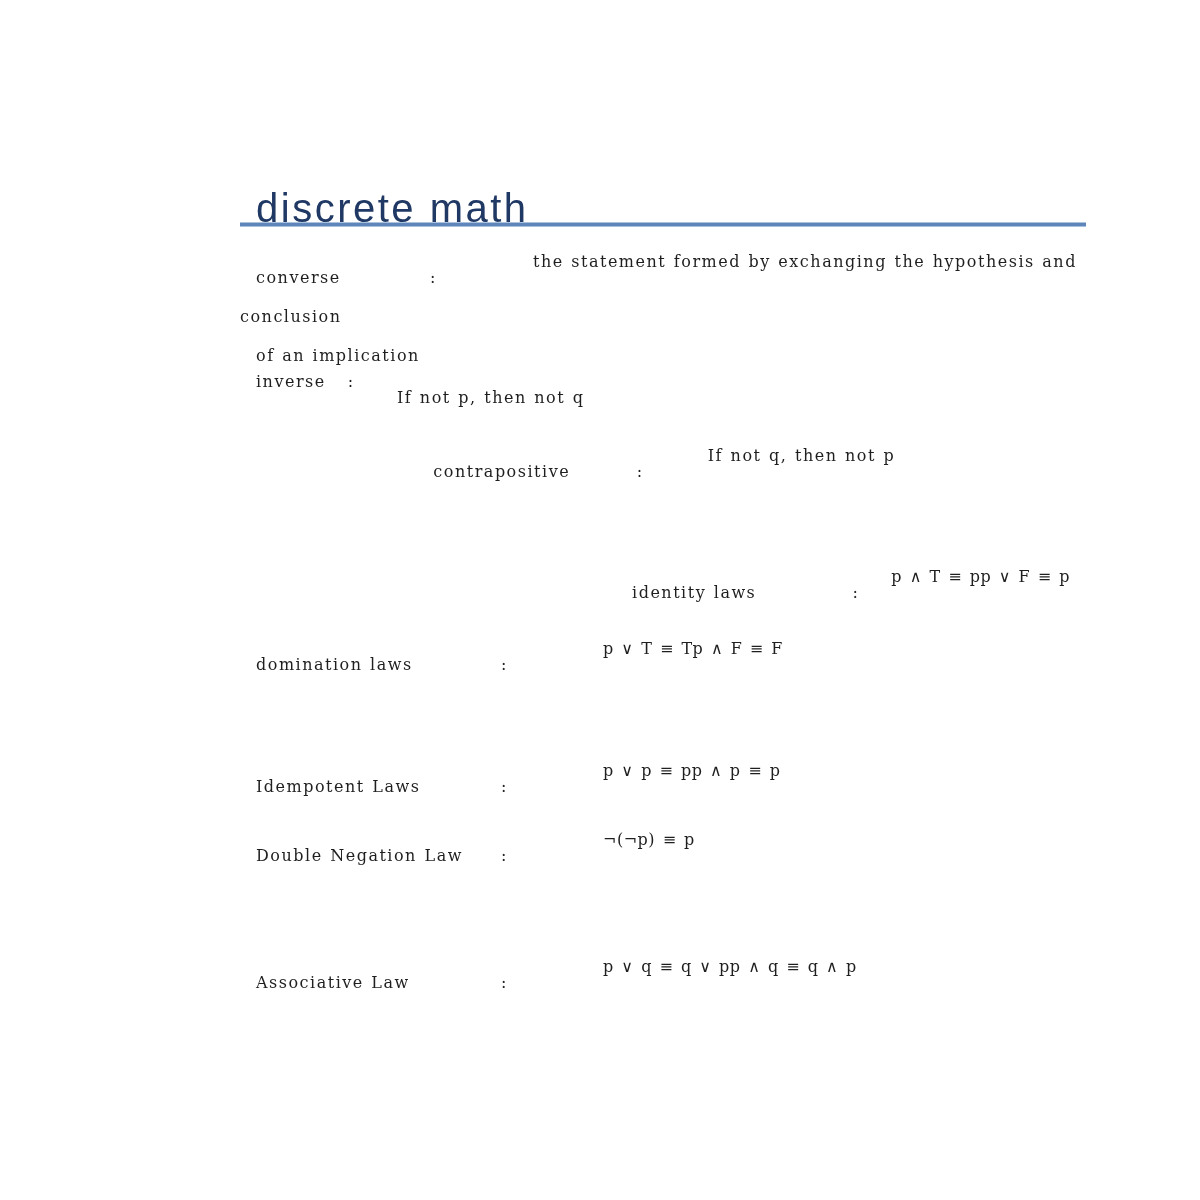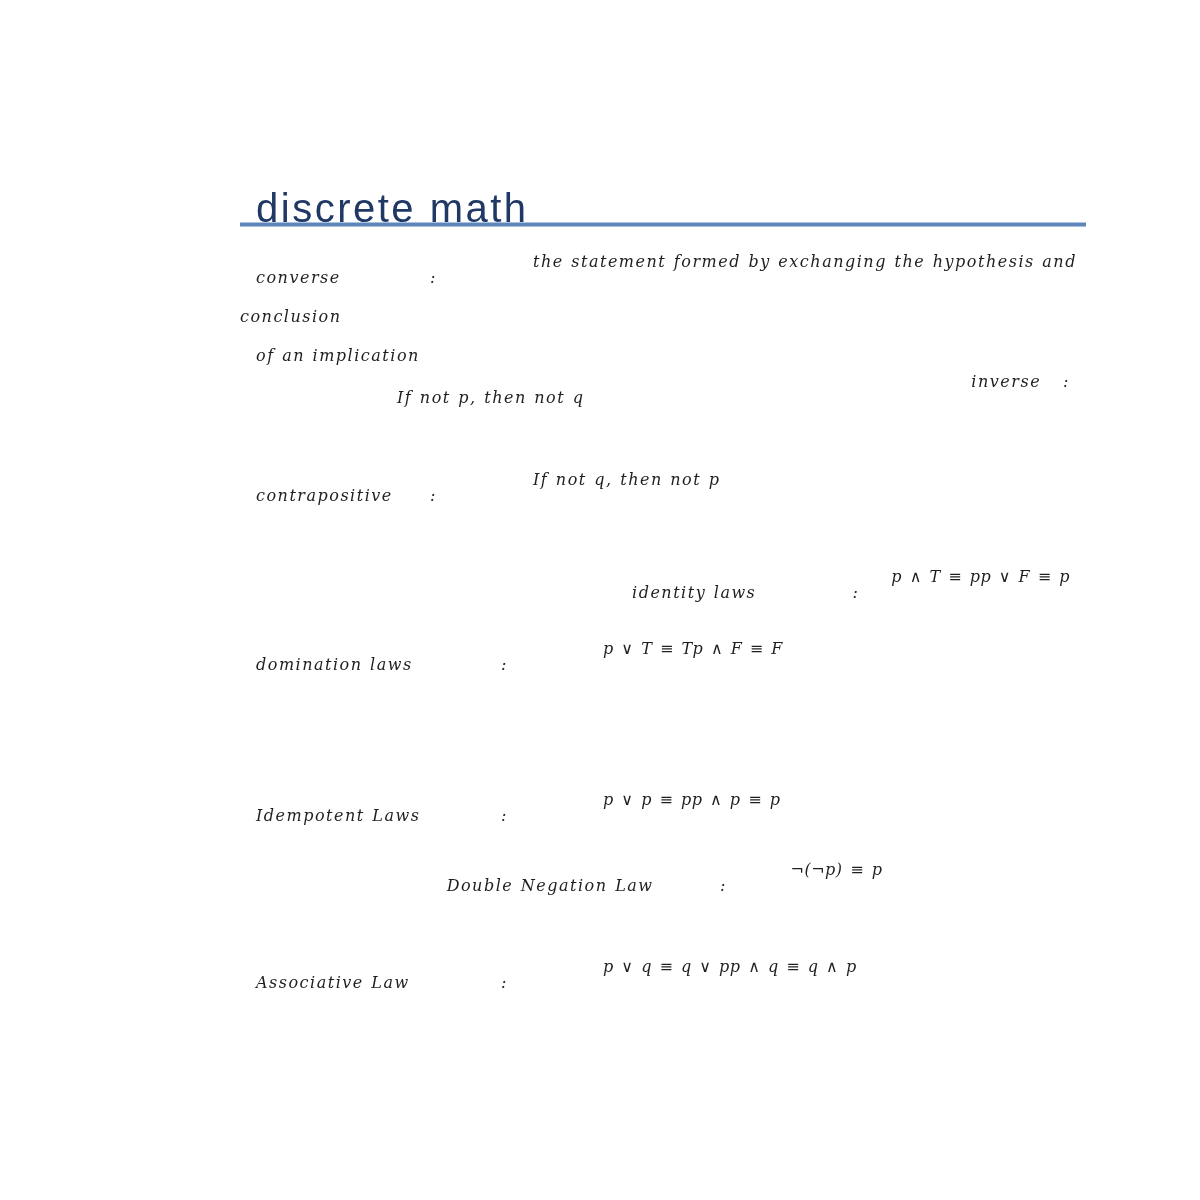--- a/index.html
+++ b/index.html
@@ -27,38 +27,38 @@
   }
   .title-rule{
     position:absolute;left:176px;top:158px;width:846px;height:5px;
     background:linear-gradient(to bottom,
       var(--rule-edge) 0 20%,
       var(--rule-core) 20% 80%,
       var(--rule-edge) 80% 100%);
   }
   .row{
     position:absolute;left:176px;width:846px;
-    font-size:16px;line-height:23px;letter-spacing:1.5px;word-spacing:1px;font-style:italic;
+    font-size:16px;line-height:23px;letter-spacing:1.5px;word-spacing:1px;
   }
   .cell{display:inline-block;vertical-align:top;}
   .t142{width:142px;}
   .c71{width:71px;}
   .t213{width:213px;}
   .c70{width:70px;}
   .colon-inline{margin-left:6px;}
   .def-abs{position:absolute;left:141px;top:0;}
   .def2{display:block;}
   .formula{letter-spacing:0.5px;word-spacing:2px;}
   .r0{top:186px;}
-  .r1{top:306px;text-align:right;}
-  .r2{top:404px;}
+  .r1{top:306px;}
+  .r2{top:380px;text-align:center;}
   .r3{top:501px;text-align:right;}
   .r4{top:573px;}
-  .r5{top:724px;}
-  .r6{top:794px;text-align:center;}
+  .r5{top:695px;}
+  .r6{top:764px;}
   .r7{top:891px;}
   .r8{top:989px;}
 </style>
 </head>
 <body>
 
 <div class="page">
 
   <div class="title-block">
     <h1 class="doc-title">discrete math</h1>

